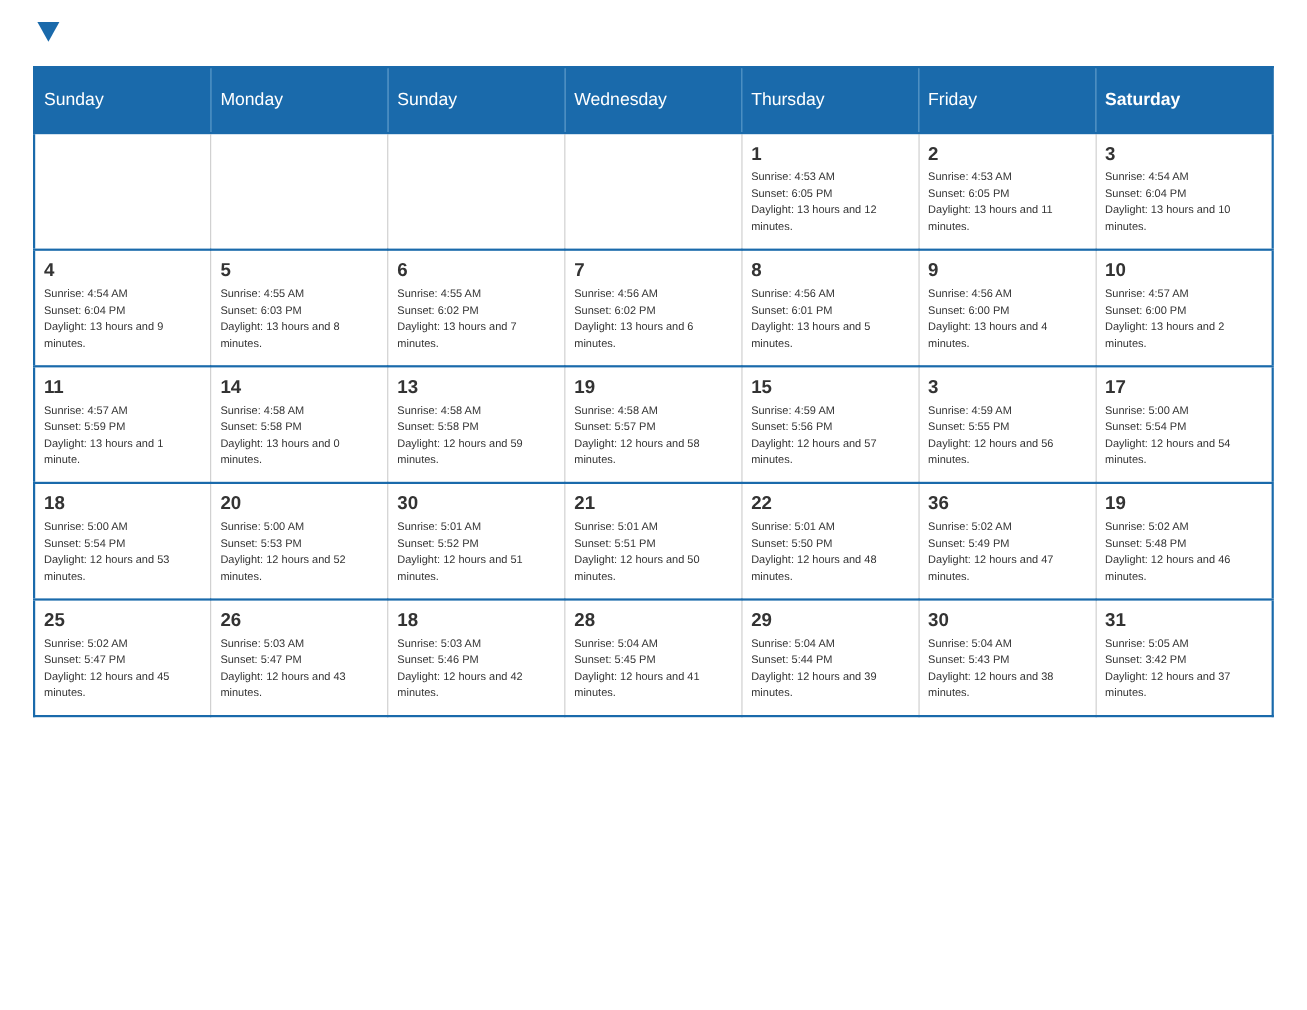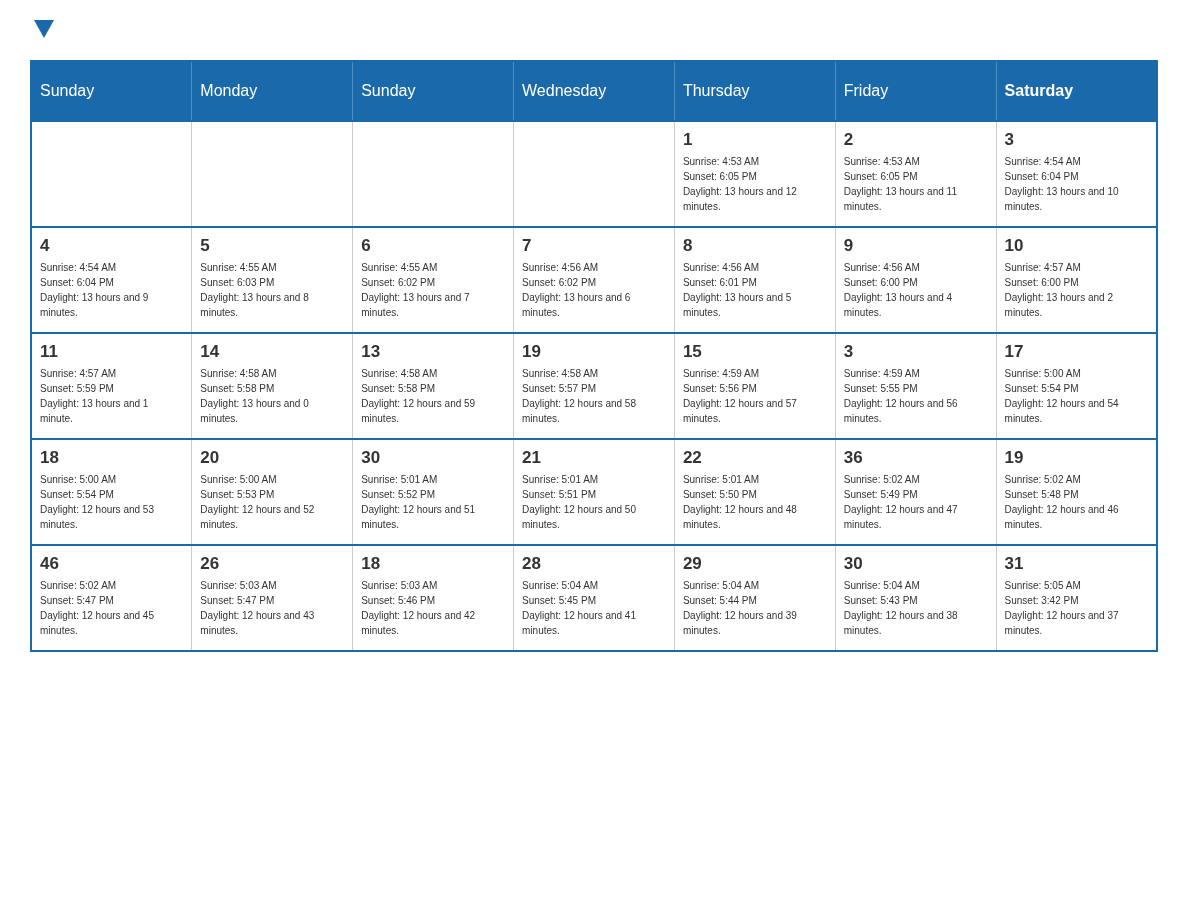--- a/index.html
+++ b/index.html
@@ -291,21 +291,21 @@
         </td>
         <td>
           <div class="day-number">19</div>
           <div class="day-info" style="white-space: pre-line;">Sunrise: 5:02 AM
 Sunset: 5:48 PM
 Daylight: 12 hours and 46 minutes.</div>
         </td>
       </tr>
       <tr>
         <td>
-          <div class="day-number">46</div>
+          <div class="day-number">25</div>
           <div class="day-info" style="white-space: pre-line;">Sunrise: 5:02 AM
 Sunset: 5:47 PM
 Daylight: 12 hours and 45 minutes.</div>
         </td>
         <td>
           <div class="day-number">26</div>
           <div class="day-info" style="white-space: pre-line;">Sunrise: 5:03 AM
 Sunset: 5:47 PM
 Daylight: 12 hours and 43 minutes.</div>
         </td>

